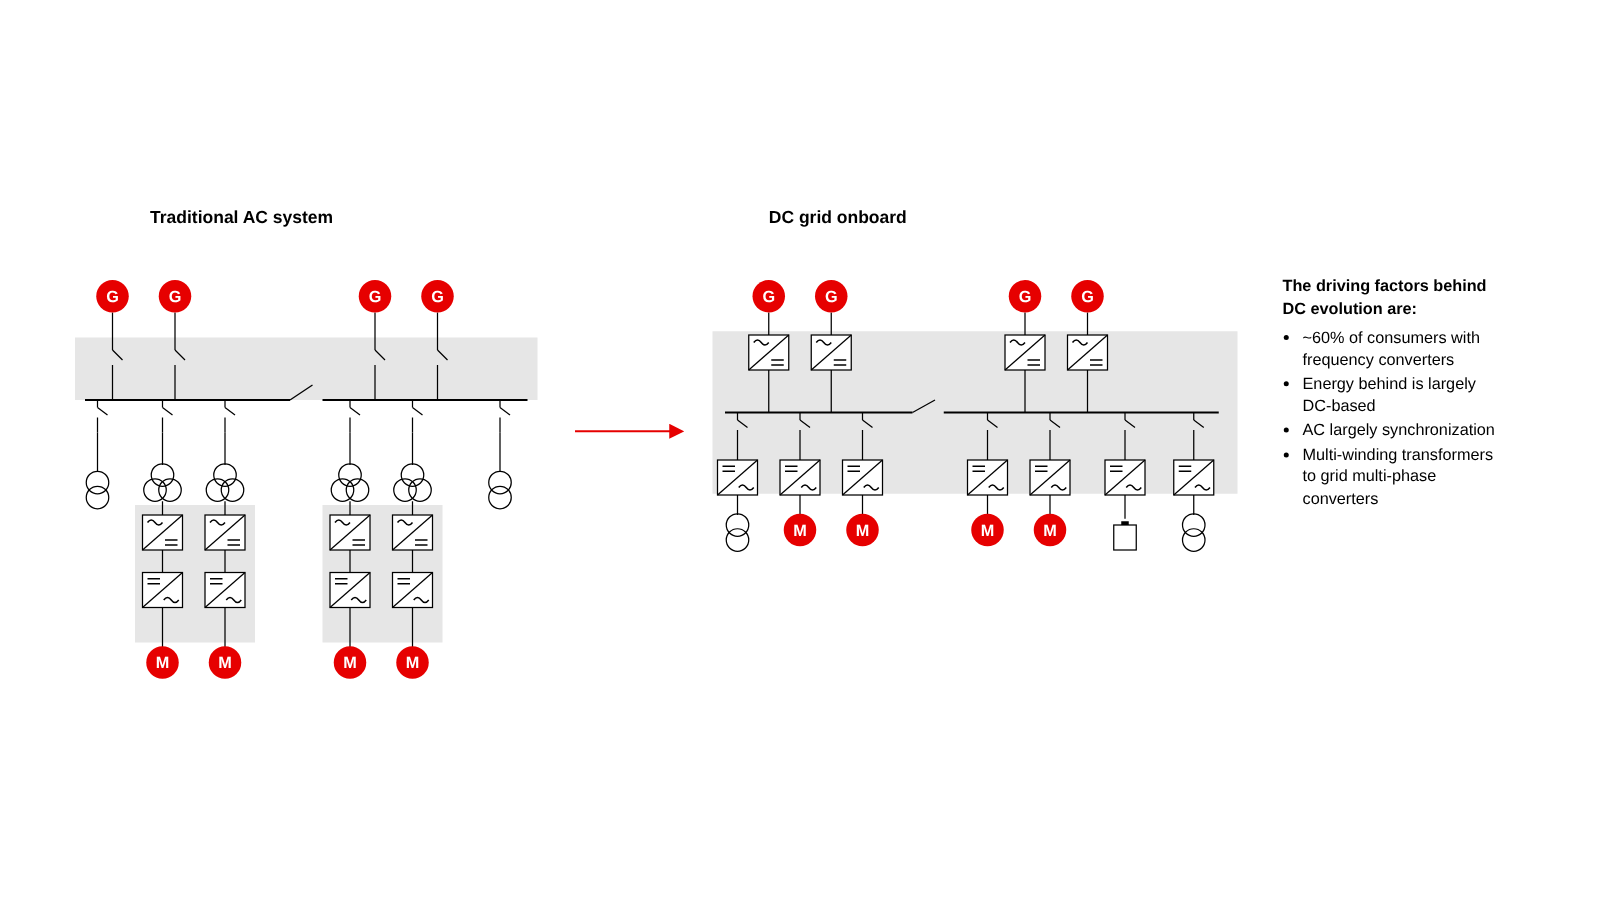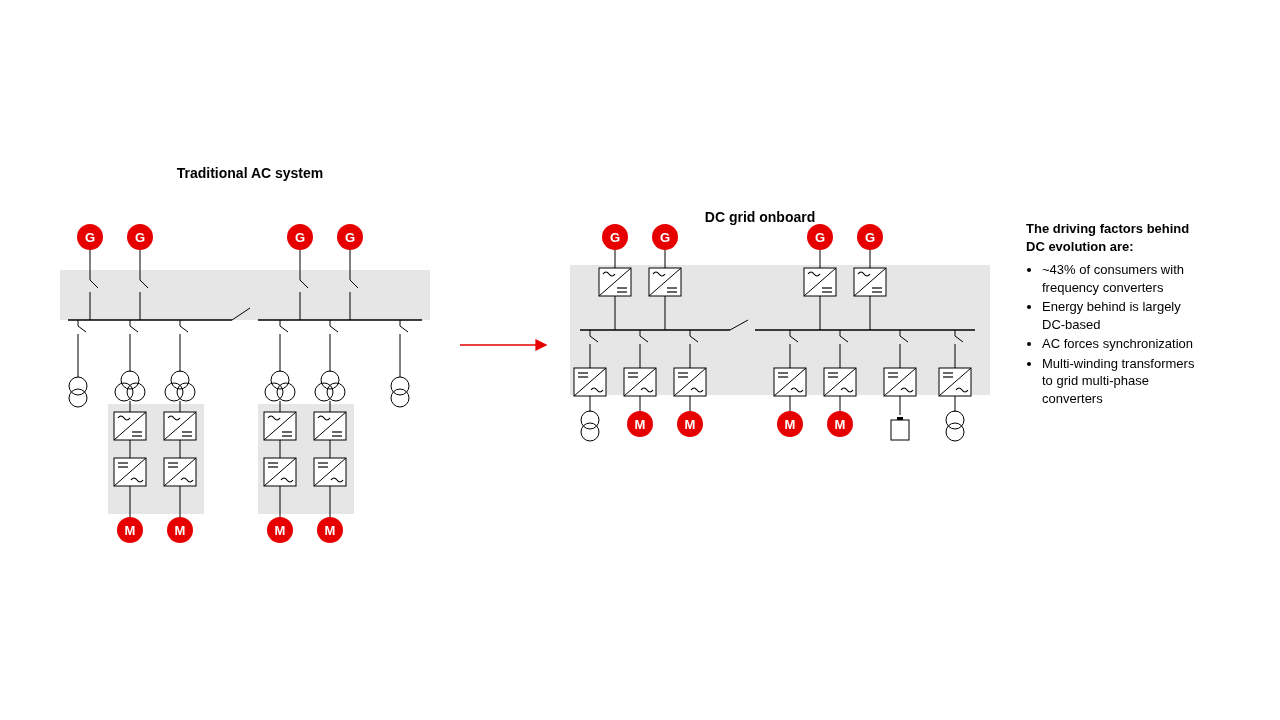--- a/index.html
+++ b/index.html
@@ -13,21 +13,20 @@
   }
   .canvas {
     position: relative;
     width: 1280px;
     height: 720px;
   }
   .title {
     position: absolute;
     font-weight: 700;
     font-size: 14px;
-    text-align: center;
   }
   .factors {
     position: absolute;
     left: 1026px;
     top: 220px;
     width: 175px;
     font-size: 13px;
     line-height: 1.35;
   }
   .factors .heading {
@@ -42,28 +41,28 @@
     margin-bottom: 2px;
   }
   svg { position: absolute; left:0; top:0; }
 </style>
 </head>
 <body>
 
 <div class="canvas">
 
   <div class="title" style="left:120px; top:165px; width:260px;">Traditional AC system</div>
-  <div class="title" style="left:630px; top:165px; width:260px;margin-top:44px;">DC grid onboard</div>
+  <div class="title" style="left:615px; top:165px; width:260px;">DC grid onboard</div>
 
   <div class="factors">
     <div class="heading">The driving factors behind DC evolution are:</div>
     <ul>
-      <li>~43% of consumers with frequency converters</li>
+      <li>~60% of consumers with frequency converters</li>
       <li>Energy behind is largely DC-based</li>
-      <li>AC forces synchronization</li>
+      <li>AC largely synchronization</li>
       <li>Multi-winding transformers to grid multi-phase converters</li>
     </ul>
   </div>
 
   <svg width="1280" height="720">
     <defs>
       <g id="nodeG">
         <circle r="13" fill="#e60000"></circle>
         <text text-anchor="middle" dominant-baseline="central" font-size="13" font-weight="700" fill="#fff">G</text>
       </g>

